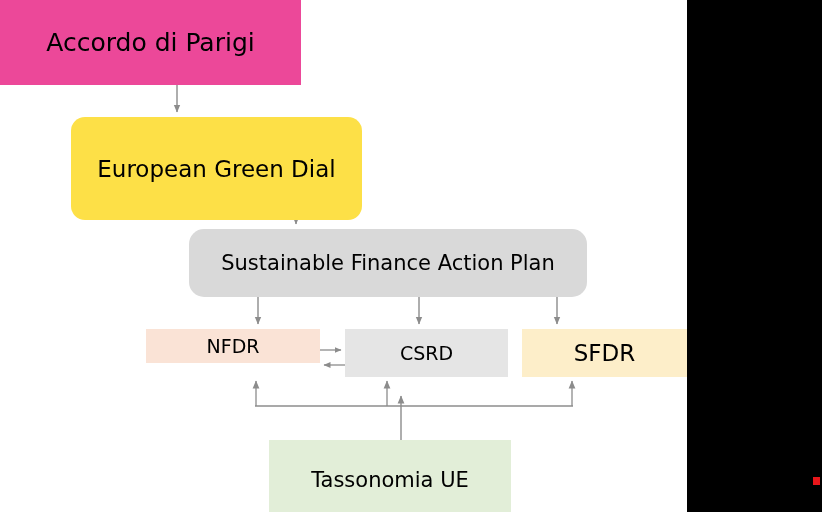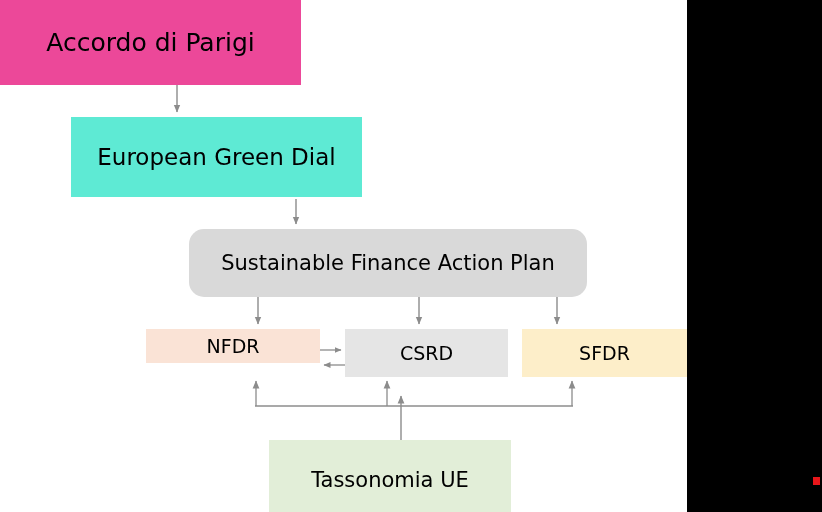--- a/index.html
+++ b/index.html
@@ -34,23 +34,24 @@
     top: 0px;
     width: 301px;
     height: 85px;
     background: #ec4899;
     font-size: 25px;
   }
   #node-green-deal {
     left: 71px;
     top: 117px;
     width: 291px;
-    height: 80px;
-    background: #5eead4;
+    height: 103px;
+    background: #fde047;
     font-size: 23px;
+    border-radius: 14px;
   }
   #node-sfap {
     left: 189px;
     top: 229px;
     width: 398px;
     height: 68px;
     background: #d9d9d9;
     font-size: 21px;
     border-radius: 15px;
   }
@@ -69,21 +70,21 @@
     height: 48px;
     background: #e5e5e5;
     font-size: 19px;
   }
   #node-sfdr {
     left: 522px;
     top: 329px;
     width: 165px;
     height: 48px;
     background: #fdeec9;
-    font-size: 19px;
+    font-size: 23px;
   }
   #node-tassonomia {
     left: 269px;
     top: 440px;
     width: 242px;
     height: 80px;
     background: #e2eed8;
     font-size: 21px;
   }
   #edges {

